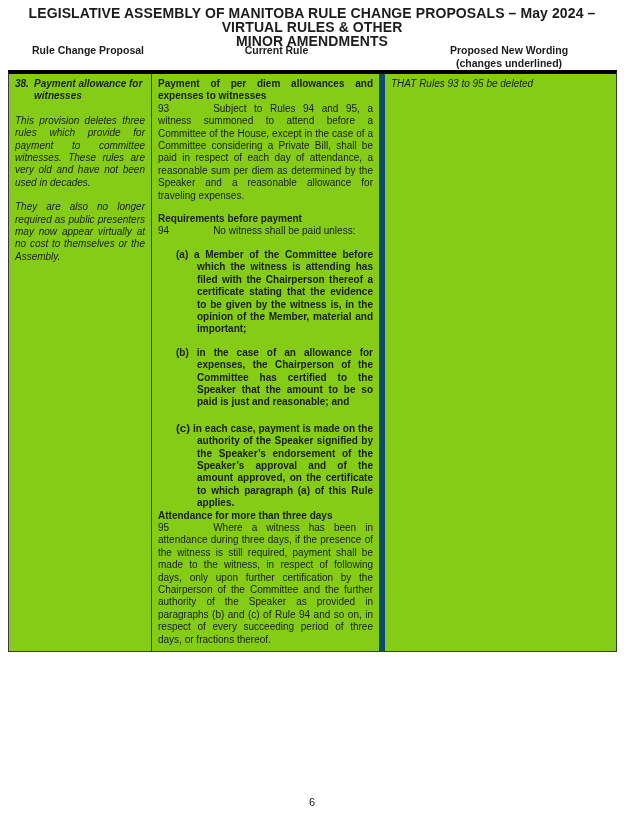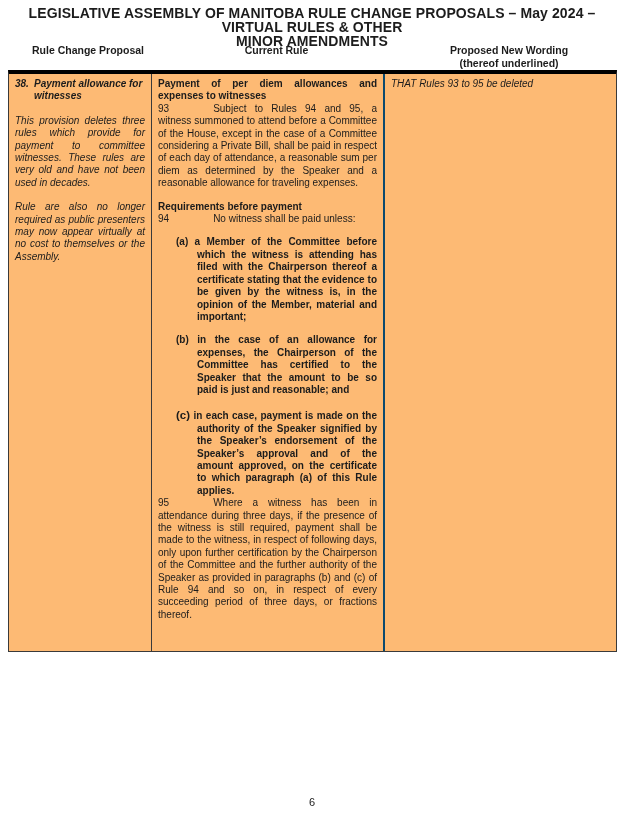--- a/index.html
+++ b/index.html
@@ -47,38 +47,38 @@
     top: 70px;
     left: 8px;
     width: 609px;
     height: 582px;
     box-sizing: border-box;
     border-top: 4px solid #000000;
     border-bottom: 1px solid #3a3a3a;
     border-left: 1px solid #3a3a3a;
     border-right: 1px solid #3a3a3a;
     display: flex;
-    background: #fdba74;
+    background: #84cc16;
   }
   .cell {
     box-sizing: border-box;
     padding: 4px 6px;
     font-size: 10px;
     line-height: 12.4px;
     text-align: justify;
     overflow: hidden;
   }
   .cell-proposal {
     width: 143px;
     border-right: 1px solid #3a3a3a;
     font-style: italic;
   }
   .cell-current {
     width: 233px;
-    border-right: 2px solid #0c4a6e;
+    border-right: 6px solid #0c4a6e;
   }
   .cell-proposed {
     flex: 1;
     font-style: italic;
     text-align: left;
   }
 
   .prop-heading {
     font-weight: bold;
     position: relative;
@@ -114,32 +114,32 @@
 </head>
 <body>
 
 <div class="doc-title">LEGISLATIVE ASSEMBLY OF MANITOBA RULE CHANGE PROPOSALS – May 2024 – VIRTUAL RULES &amp; OTHER
 MINOR AMENDMENTS</div>
 
 <div class="col-headers">
   <div class="ch ch-proposal">Rule Change Proposal</div>
   <div class="ch ch-current">Current Rule</div>
   <div class="ch ch-proposed">Proposed New Wording
-(thereof underlined)</div>
+(changes underlined)</div>
 </div>
 
 <div class="rule-table">
 
   <div class="cell cell-proposal">
     <div class="prop-heading">
       <span class="prop-num">38.</span>
       <span>Payment allowance for witnesses</span>
     </div>
     <div class="prop-para">This provision deletes three rules which provide for payment to committee witnesses. These rules are very old and have not been used in decades.</div>
-    <div class="prop-para">Rule are also no longer required as public presenters may now appear virtually at no cost to themselves or the Assembly.</div>
+    <div class="prop-para">They are also no longer required as public presenters may now appear virtually at no cost to themselves or the Assembly.</div>
   </div>
 
   <div class="cell cell-current">
     <div class="cr-heading">Payment of per diem allowances and expenses to witnesses</div>
     <div class="rule-para">
       <span class="rulenum">93</span><span class="tab"></span><span>Subject to Rules 94 and 95, a witness summoned to attend before a Committee of the House, except in the case of a Committee considering a Private Bill, shall be paid in respect of each day of attendance, a reasonable sum per diem as determined by the Speaker and a reasonable allowance for traveling expenses.</span>
     </div>
 
     <div class="cr-heading spaced">Requirements before payment</div>
     <div class="rule-para">
@@ -152,20 +152,21 @@
     </div>
     <div class="list-item">
       <span>(b)</span>
       <span>in the case of an allowance for expenses, the Chairperson of the Committee has certified to the Speaker that the amount to be so paid is just and reasonable; and</span>
     </div>
     <div class="list-item item-c">
       <span class="item-label-c">(c)</span>
       <span>in each case, payment is made on the authority of the Speaker signified by the Speaker’s endorsement of the Speaker’s approval and of the amount approved, on the certificate to which paragraph (a) of this Rule applies.</span>
     </div>
 
+    <div class="cr-heading">Attendance for more than three days</div>
     <div class="rule-para">
       <span class="rulenum">95</span><span class="tab"></span><span>Where a witness has been in attendance during three days, if the presence of the witness is still required, payment shall be made to the witness, in respect of following days, only upon further certification by the Chairperson of the Committee and the further authority of the Speaker as provided in paragraphs (b) and (c) of Rule 94 and so on, in respect of every succeeding period of three days, or fractions thereof.</span>
     </div>
   </div>
 
   <div class="cell cell-proposed">
     <div>THAT Rules 93 to 95 be deleted</div>
   </div>
 
 </div>

